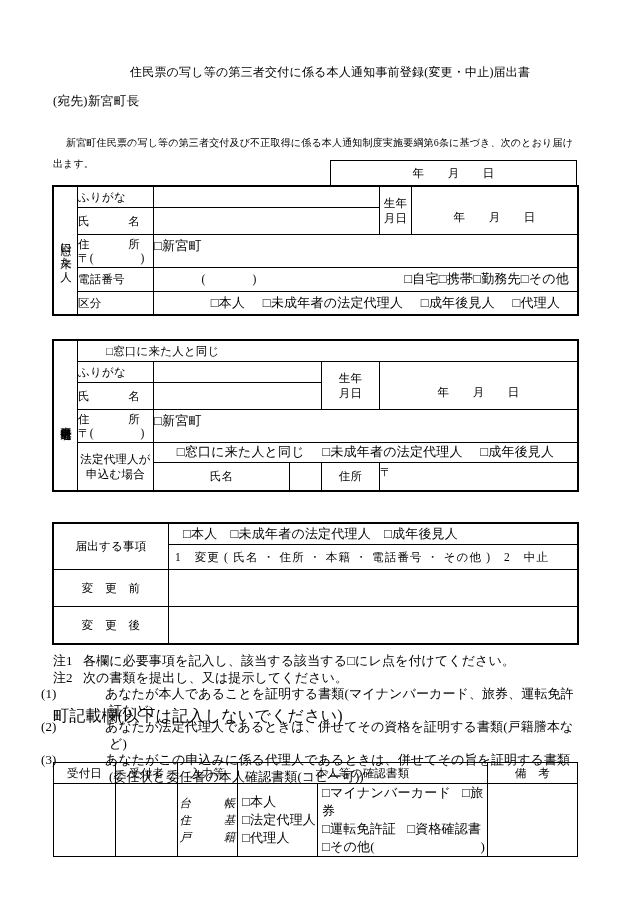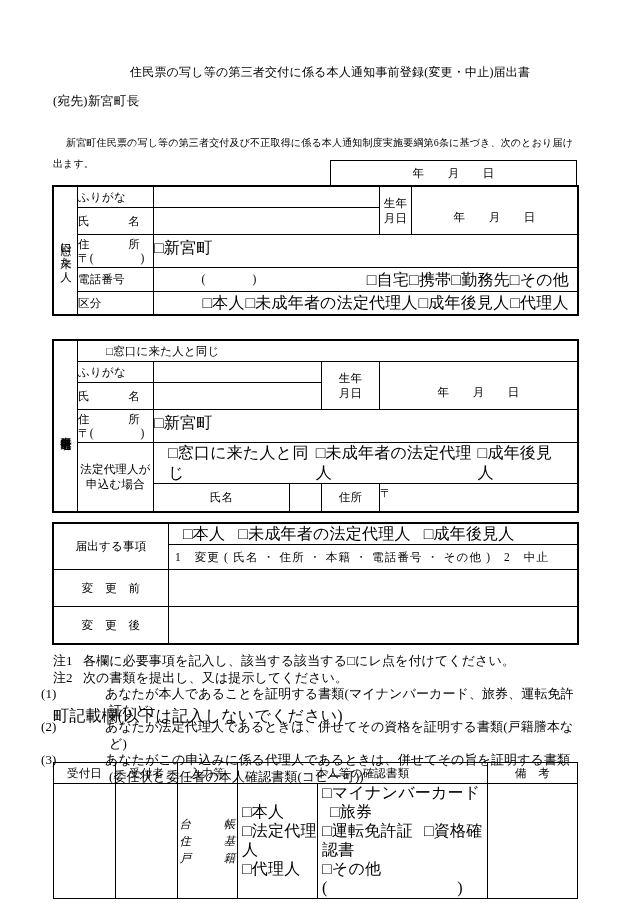--- a/index.html
+++ b/index.html
@@ -54,21 +54,21 @@
 
   
   .notes{position:absolute;left:53px;top:653px;width:525px;font-size:13px;line-height:16.5px;letter-spacing:.1px;}
   .notes .n-row{display:block;}
   .notes .hang2{display:block;padding-left:56px;text-indent:-34px;}
   .notes .lbl{display:inline-block;width:30px;}
   .notes .num{display:inline-block;width:30px;text-align:left;}
 
   .town-title{position:absolute;left:53px;top:706px;font-size:16px;letter-spacing:.2px;text-align:center;}
 
-  .chk{font-size:16px;}
+  .chk{font-size:13px;}
 </style>
 </head>
 <body>
 
 <div class="page">
 
   <div class="doc-title">住民票の写し等の第三者交付に係る本人通知事前登録(変更・中止)届出書</div>
   <div class="addressee">(宛先)新宮町長</div>
   <div class="intro">新宮町住民票の写し等の第三者交付及び不正取得に係る本人通知制度実施要綱第6条に基づき、次のとおり届け出ます。</div>
 

